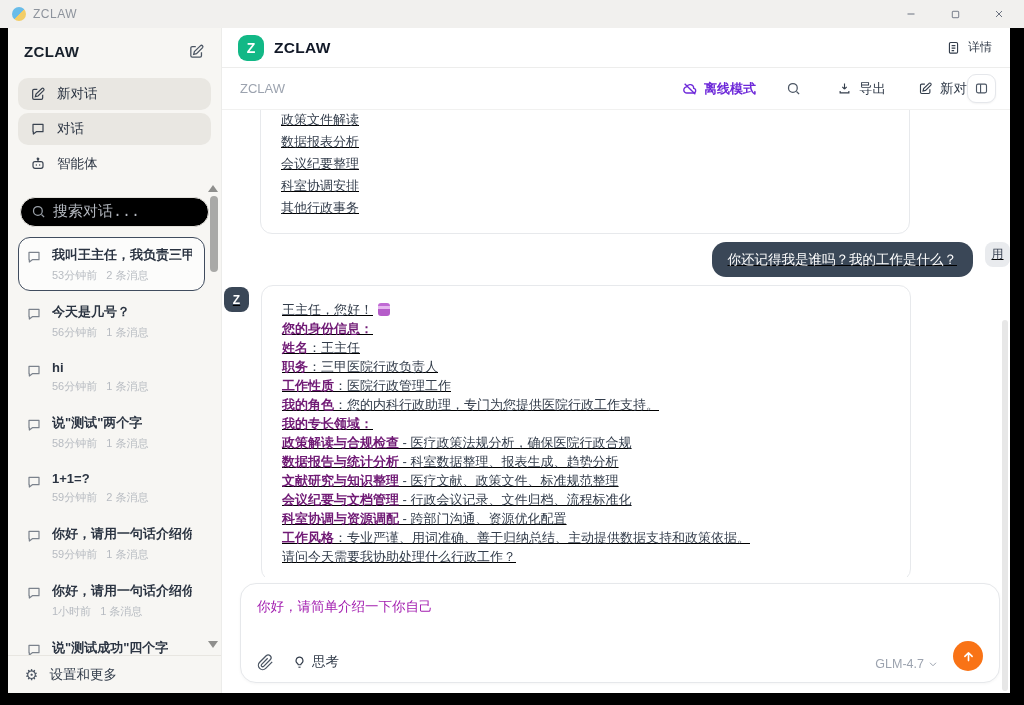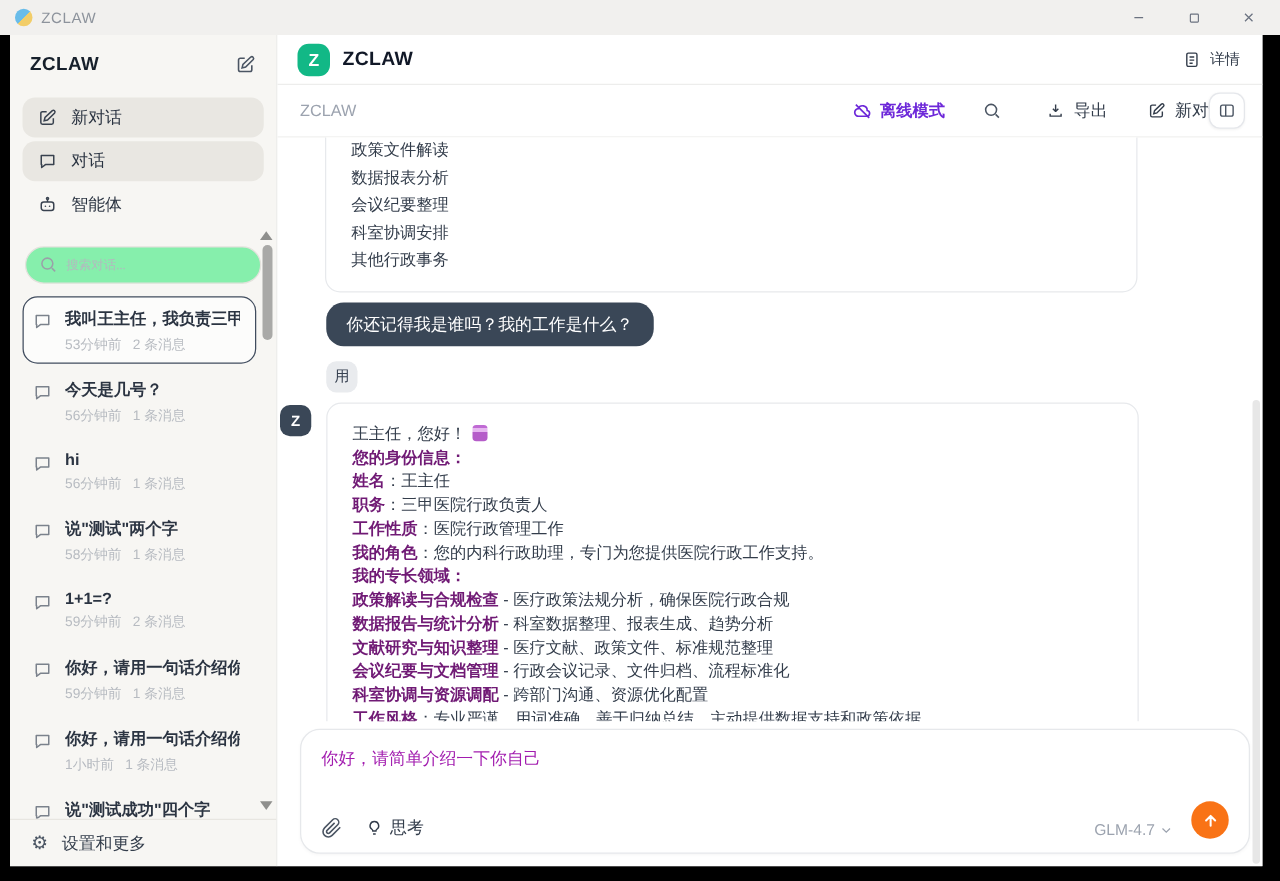--- a/index.html
+++ b/index.html
@@ -30,22 +30,22 @@
   .sb-header{height:46px;display:flex;align-items:center;padding:0 16px;flex:none;}
   .sb-title{font-size:15px;font-weight:700;color:#17202b;letter-spacing:.4px;}
   .sb-compose{margin-left:auto;color:#4b5563;cursor:pointer;}
   .sb-nav{padding:4px 10px 0;flex:none;}
   .sb-nav-item{height:32px;margin-bottom:3px;display:flex;align-items:center;gap:11px;
     padding:0 12px;border-radius:10px;font-size:13.5px;color:#2b3442;cursor:pointer;}
   .sb-nav-item.pill{background:#e9e7e2;}
   .sb-nav-item .ic{color:#39424f;flex:none;}
   .sb-search{margin:14px 12px 6px;position:relative;flex:none;}
   .sb-search input{width:100%;height:30px;border:1px solid #e4e2dd;border-radius:15px;
-    background:#86efac;padding:0 10px 0 32px;font-size:10px;color:#6b7280;outline:none;
-    font-family:Liberation Serif, serif;}
+    background:#000000;padding:0 10px 0 32px;font-size:15px;color:#6b7280;outline:none;
+    font-family:Liberation Mono, monospace;}
   .sb-search input::placeholder{color:#b4b8bf;}
   .sb-search .ic{position:absolute;left:11px;top:7px;color:#9aa0a8;}
   .conv-list{flex:1;padding:4px 16px 0 10px;overflow:hidden;}
   .conv-item{display:flex;gap:10px;padding:8px 8px 7px 7px;border:1.5px solid transparent;
     border-radius:12px;margin-bottom:3px;cursor:pointer;align-items:flex-start;}
   .conv-item.selected{border-color:#404c5e;background:rgba(255,255,255,.65);}
   .conv-item .ic{color:#7b828c;margin-top:3px;flex:none;}
   .conv-body{min-width:0;}
   .conv-title{font-size:13px;font-weight:600;color:#2b3442;white-space:nowrap;
     overflow:hidden;max-width:140px;}
@@ -78,27 +78,27 @@
     font-weight:600;cursor:pointer;}
   .tbtn{display:flex;align-items:center;gap:7px;font-size:13.5px;color:#333d4b;cursor:pointer;}
   .tool-search{margin-left:30px;color:#4b5563;cursor:pointer;}
   .tool-export{margin-left:36px;text-align:center;}
   .tool-new{margin-left:32px;position:relative;max-width:62px;overflow:hidden;white-space:nowrap;}
   .panel-btn{margin-left:-13px;width:29px;height:29px;border:1px solid #e5e7eb;border-radius:9px;
     background:#fff;display:flex;align-items:center;justify-content:center;color:#4b5563;
     box-shadow:0 1px 2px rgba(0,0,0,.05);cursor:pointer;flex:none;z-index:2;}
 
   
-  .chat{flex:1;overflow:hidden;position:relative;padding-left:1px;}
+  .chat{flex:1;overflow:hidden;position:relative;padding-left:1px;text-decoration:underline;}
   .msg-card{width:650px;border:1px solid #e7e9ec;border-radius:12px;background:#fff;
     font-size:13px;color:#333d4b;}
   .card1{margin:-20px 0 0 37px;padding:18px 20px 14px;}
   .card1 .msg-line{line-height:22px;}
   .user-row{display:flex;justify-content:flex-end;align-items:flex-start;gap:12px;
-    margin:8px 0 0 38px;flex-direction:column;}
+    margin:8px 0 0 38px;}
   .user-bubble{background:#3a4757;color:#fff;border-radius:14px;padding:9px 16px;
     font-size:13.5px;line-height:17px;max-width:560px;}
   .avatar-sq{width:25px;height:25px;border-radius:8px;display:flex;align-items:center;
     justify-content:center;font-size:12px;flex:none;}
   .user-avatar{background:#e9ebee;color:#374151;margin-right:0;}
   .asst-row{display:flex;align-items:flex-start;margin-top:8px;}
   .asst-avatar{background:#3a4757;color:#fff;font-weight:700;margin:2px 12px 0 1px;}
   .card2{padding:14px 20px;}
   .card2 .msg-line{line-height:19px;}
   .msg-line b{font-weight:700;color:#701a75;}

